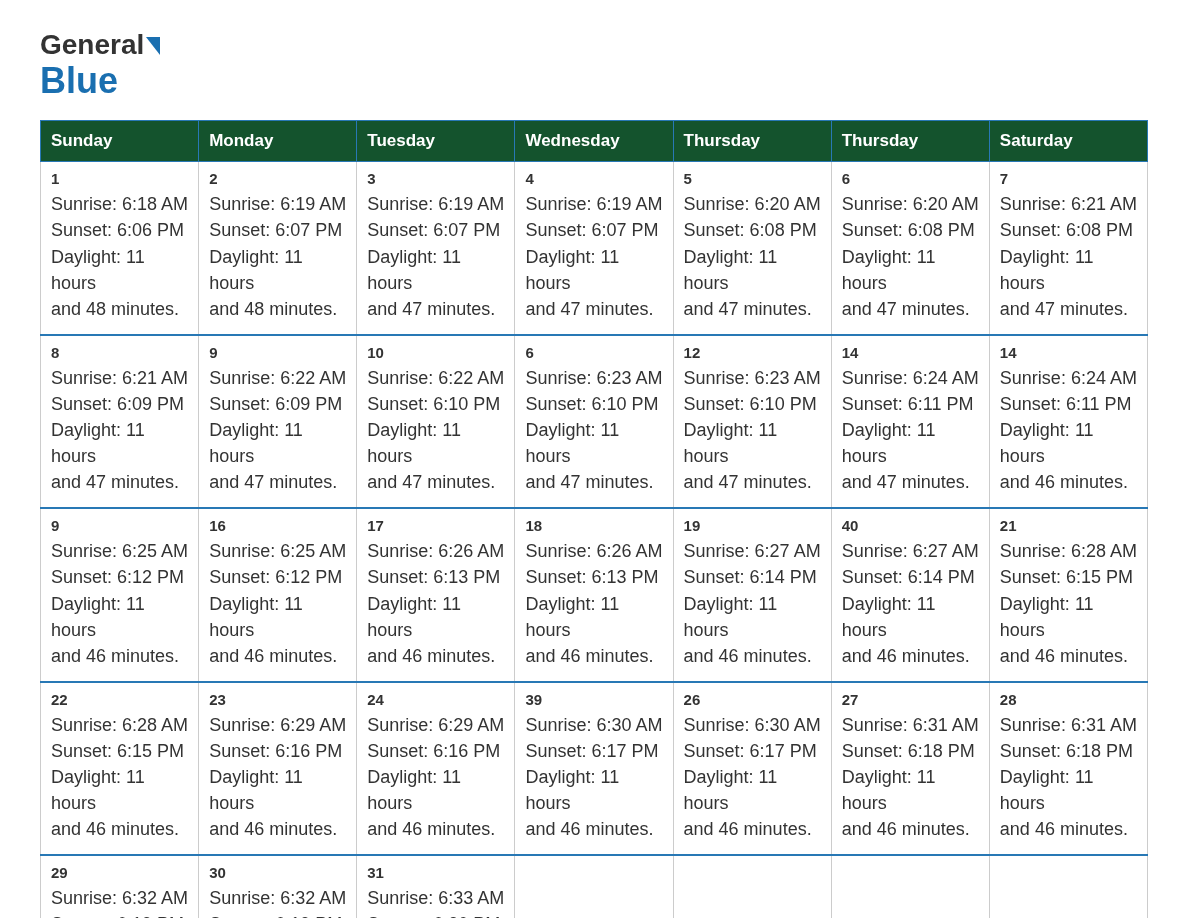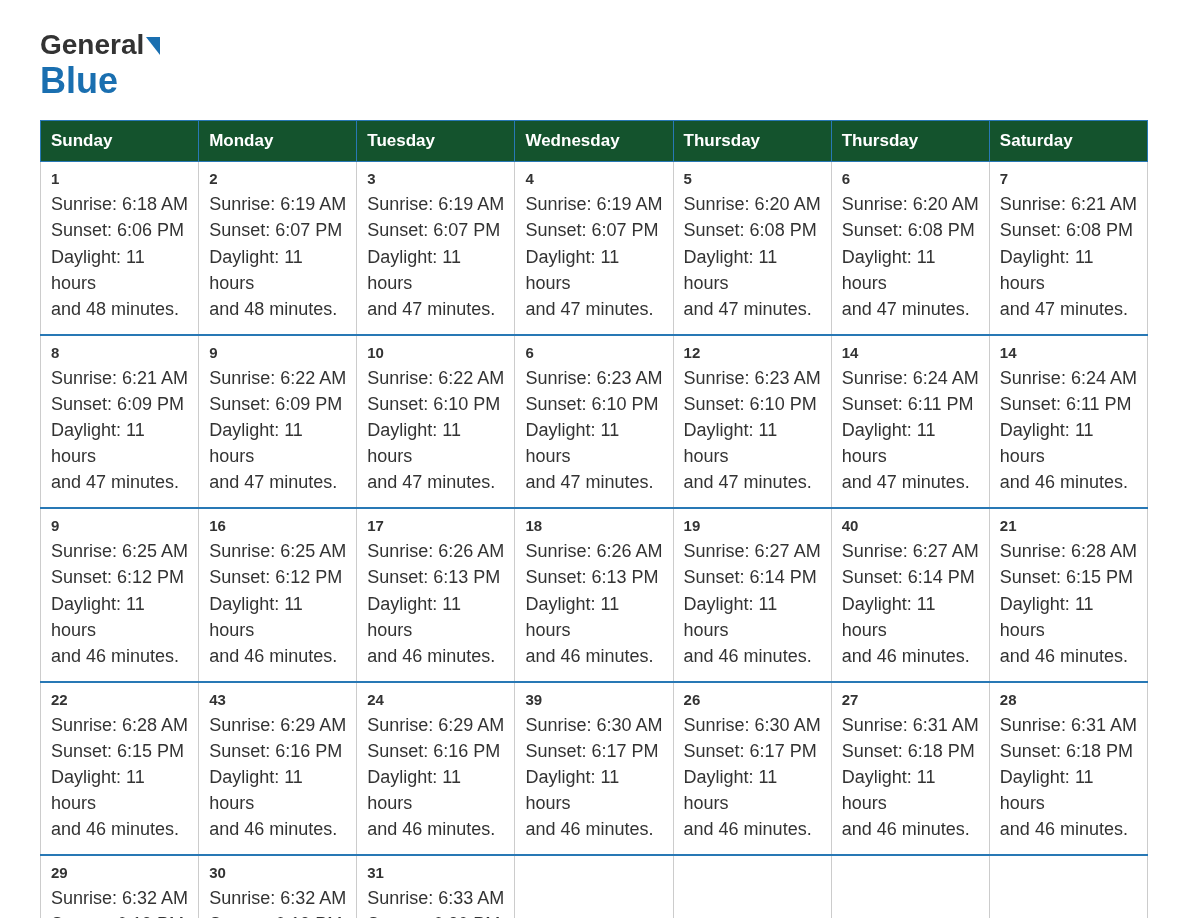--- a/index.html
+++ b/index.html
@@ -218,21 +218,21 @@
           <span class="day-num">21</span>
           <div class="day-info">Sunrise: 6:28 AM<br>Sunset: 6:15 PM<br>Daylight: 11 hours<br>and 46 minutes.</div>
         </td>
       </tr>
       <tr>
         <td>
           <span class="day-num">22</span>
           <div class="day-info">Sunrise: 6:28 AM<br>Sunset: 6:15 PM<br>Daylight: 11 hours<br>and 46 minutes.</div>
         </td>
         <td>
-          <span class="day-num">43</span>
+          <span class="day-num">23</span>
           <div class="day-info">Sunrise: 6:29 AM<br>Sunset: 6:16 PM<br>Daylight: 11 hours<br>and 46 minutes.</div>
         </td>
         <td>
           <span class="day-num">24</span>
           <div class="day-info">Sunrise: 6:29 AM<br>Sunset: 6:16 PM<br>Daylight: 11 hours<br>and 46 minutes.</div>
         </td>
         <td>
           <span class="day-num">39</span>
           <div class="day-info">Sunrise: 6:30 AM<br>Sunset: 6:17 PM<br>Daylight: 11 hours<br>and 46 minutes.</div>
         </td>

